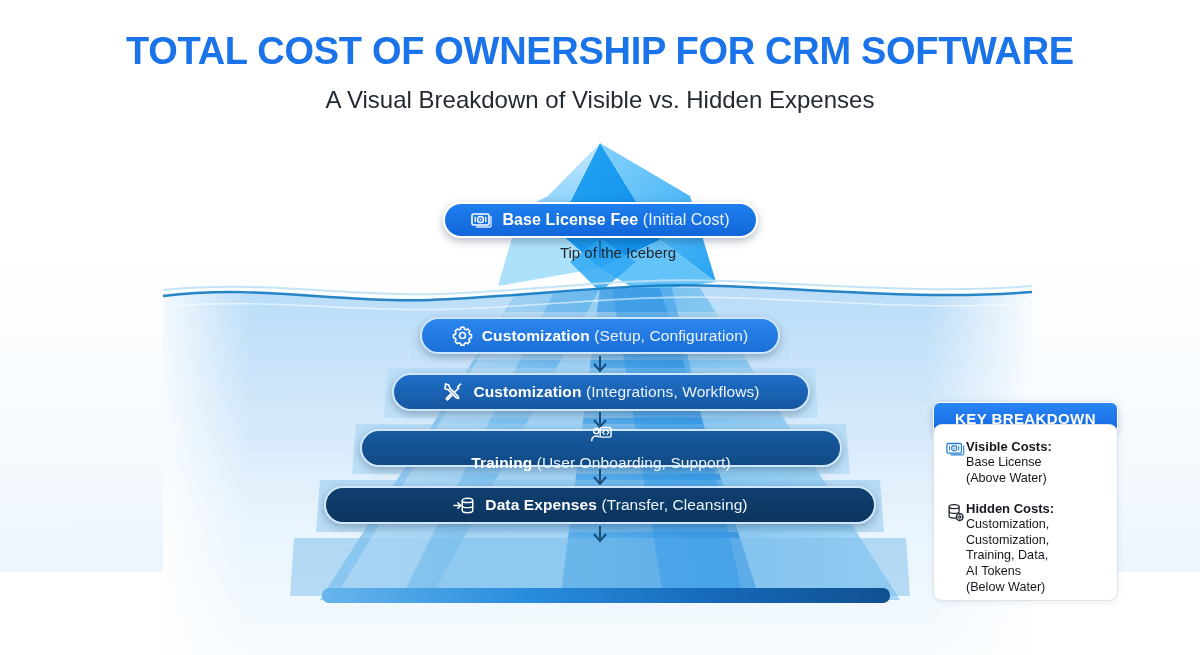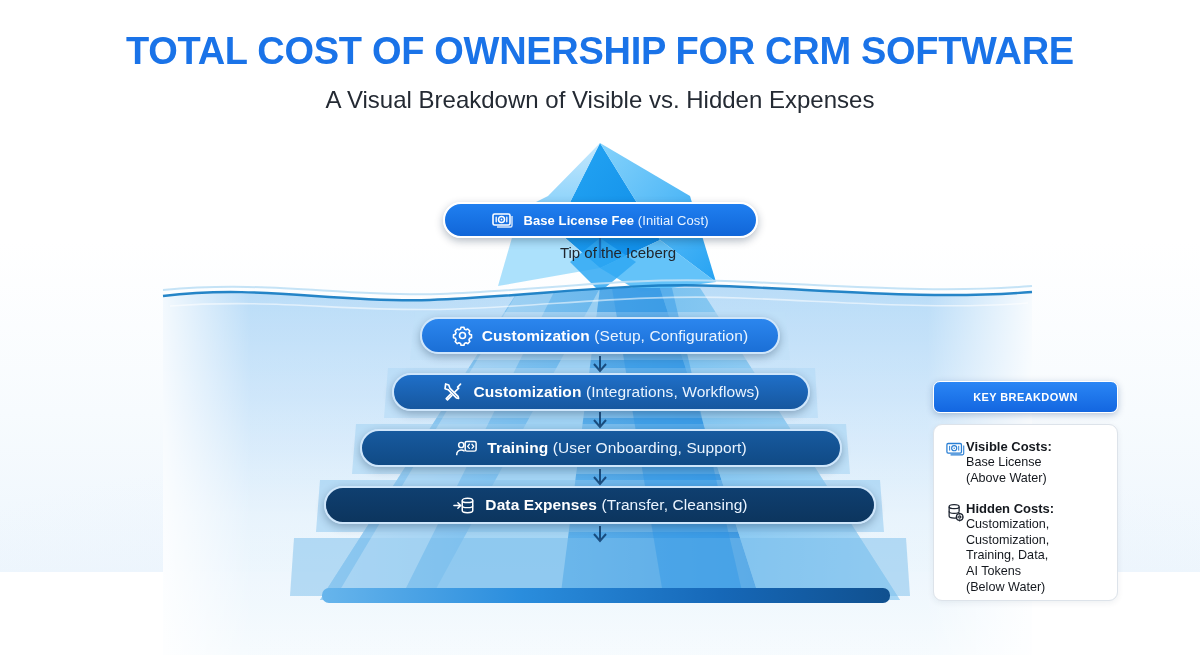--- a/index.html
+++ b/index.html
@@ -53,55 +53,56 @@
   .pill .ico svg { display:block; }
   .pill .txt { font-size:15.5px; letter-spacing:.1px; }
   .pill .txt b { font-weight:bold; }
   .pill .txt span { font-weight:400; color:#eaf4ff; }
 
   #pill-base {
     left:443px; top:202px; width:315px; height:36px;
     background:linear-gradient(180deg,#1f7ff0 0%,#1166d8 100%);
     border:2px solid #ffffff;
   }
-  #pill-base .txt { font-size:13px; }
+  #pill-base .txt { font-size:16px; }
   #pill-impl {
     left:420px; top:317px; width:360px; height:37px;
     background:linear-gradient(180deg,#2b86ee 0%,#1b6fd6 100%);
     border:2px solid #cfe6fb;
   }
   #pill-cust {
     left:392px; top:373px; width:418px; height:38px;
     background:linear-gradient(180deg,#1f6fc8 0%,#16579f 100%);
     border:2px solid #cfe6fb;
   }
   #pill-train {
     left:360px; top:429px; width:482px; height:38px;
     background:linear-gradient(180deg,#175a9f 0%,#104a85 100%);
     border:2px solid #cfe6fb;
+    flex-direction:column;
   }
   #pill-data {
     left:324px; top:486px; width:552px; height:38px;
     background:linear-gradient(180deg,#0f3f70 0%,#0c355e 100%);
     border:2px solid #cfe6fb;
   }
   #pill-ai {
     left:298px; top:544px; width:604px; height:39px;
     background:linear-gradient(180deg,#0c2947 0%,#091e35 100%);
     border:2px solid #cfe6fb;
   }
 
   
   .kb-badge {
-    position:absolute; left:933px; top:381px; width:185px; height:32px;
+    position:absolute; left:933px; top:402px; width:185px; height:32px;
     background:linear-gradient(180deg,#2a86f5 0%,#1366e0 100%);
     border:1.5px solid #ffffff;
     border-radius:7px;
     display:flex; align-items:center; justify-content:center;
-    color:#ffffff; font-size:11px; font-weight:bold; letter-spacing:.4px;
+    color:#ffffff; font-size:15px; font-weight:bold; letter-spacing:.4px;
     box-shadow:0 2px 7px rgba(10,50,110,.28);
   }
   .kb-panel {
     position:absolute; left:933px; top:424px; width:185px; height:177px;
     background:#ffffff;
     border:1px solid #dde3ea;
     border-radius:9px;
     box-shadow:0 2px 6px rgba(20,40,70,.07);
     padding:14px 10px 10px 12px;
   }

